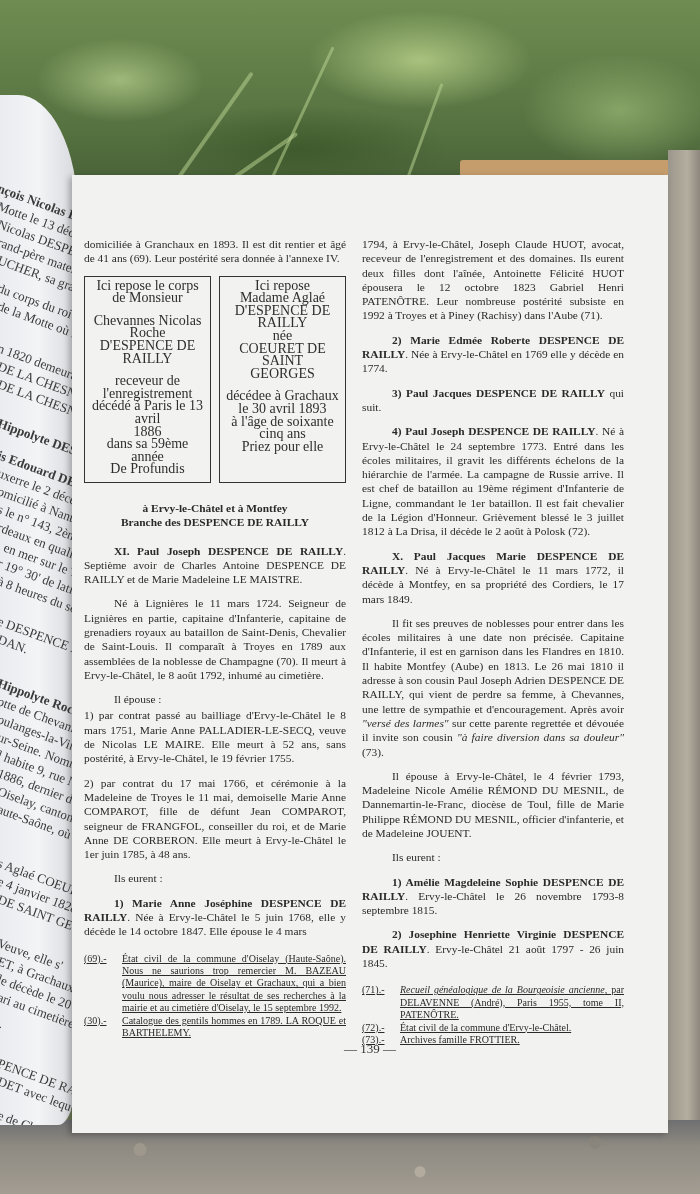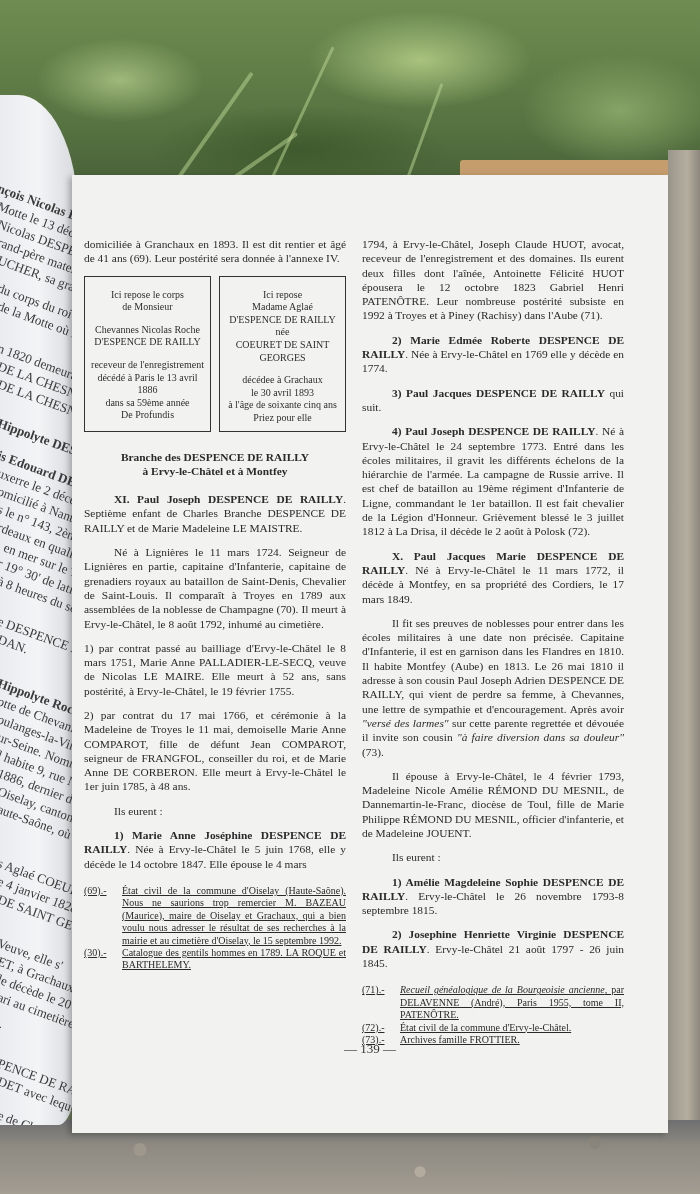--- a/index.html
+++ b/index.html
@@ -64,22 +64,22 @@
   }
   .col-left { left: 12px; }
   .col-right { left: 290px; }
   .col p { margin-bottom: 10px; }
   .indent { text-indent: 30px; }
   .b { font-weight: bold; }
   .i { font-style: italic; }
 
   .tomb-row { display: flex; gap: 8px; margin: 4px 0 18px 0; }
   .tomb {
-    flex: 1; border: 1.5px solid #333; padding: 12px 4px 6px;
-    font-size: 10px; line-height: 12.6px; text-align: center; color: #2e2e2e;
+    flex: 1; border: 1.5px solid #333; padding: 3px 4px 6px;
+    font-size: 14px; line-height: 12.6px; text-align: center; color: #2e2e2e;
   }
   .tomb .gap { height: 10px; }
 
   .heading { text-align: center; font-weight: bold; margin: 8px 0 14px; }
 
   .notes { font-size: 10px; line-height: 12.4px; margin-top: 14px; }
   .note { display: flex; margin-bottom: 0; text-decoration: underline; }
   .note .num { width: 38px; flex-shrink: 0; }
   .note .txt { flex: 1; text-align: justify; }
 
@@ -172,26 +172,27 @@
           <div>GEORGES</div>
           <div class="gap"></div>
           <div>décédee à Grachaux</div>
           <div>le 30 avril 1893</div>
           <div>à l'âge de soixante cinq ans</div>
           <div>Priez pour elle</div>
         </div>
     </div>
 
     <div class="heading">
+      <div>à Ervy-le-Châtel et à Montfey</div>
       <div>Branche des DESPENCE DE RAILLY</div>
-      <div>à Ervy-le-Châtel et à Montfey</div>
-    </div>
-
-    <p class="indent"><span class="b">XI. Paul Joseph DESPENCE DE RAILLY</span><span>. Septième enfant de Charles Branche DESPENCE DE RAILLY et de Marie Madeleine LE MAISTRE.</span></p>
+    </div>
+
+    <p class="indent"><span class="b">XI. Paul Joseph DESPENCE DE RAILLY</span><span>. Septième avoir de Charles Antoine DESPENCE DE RAILLY et de Marie Madeleine LE MAISTRE.</span></p>
     <p class="indent">Né à Lignières le 11 mars 1724. Seigneur de Lignières en partie, capitaine d'Infanterie, capitaine de grenadiers royaux au bataillon de Saint-Denis, Chevalier de Saint-Louis. Il comparaît à Troyes en 1789 aux assemblées de la noblesse de Champagne (70). Il meurt à Ervy-le-Châtel, le 8 août 1792, inhumé au cimetière.</p>
+    <p class="indent" style="margin-bottom:2px">Il épouse :</p>
     <p>1) par contrat passé au bailliage d'Ervy-le-Châtel le 8 mars 1751, Marie Anne PALLADIER-LE-SECQ, veuve de Nicolas LE MAIRE. Elle meurt à 52 ans, sans postérité, à Ervy-le-Châtel, le 19 février 1755.</p>
     <p>2) par contrat du 17 mai 1766, et cérémonie à la Madeleine de Troyes le 11 mai, demoiselle Marie Anne COMPAROT, fille de défunt Jean COMPAROT, seigneur de FRANGFOL, conseiller du roi, et de Marie Anne DE CORBERON. Elle meurt à Ervy-le-Châtel le 1er juin 1785, à 48 ans.</p>
     <p class="indent">Ils eurent :</p>
     <p class="indent"><span class="b">1) Marie Anne Joséphine DESPENCE DE RAILLY</span><span>. Née à Ervy-le-Châtel le 5 juin 1768, elle y décède le 14 octobre 1847. Elle épouse le 4 mars</span></p>
 
     <div class="notes">
       <div class="note">
         <span class="num">(69).-</span>
         <span class="txt">État civil de la commune d'Oiselay (Haute-Saône). Nous ne saurions trop remercier M. BAZEAU (Maurice), maire de Oiselay et Grachaux, qui a bien voulu nous adresser le résultat de ses recherches à la mairie et au cimetière d'Oiselay, le 15 septembre 1992.</span>
       </div>

